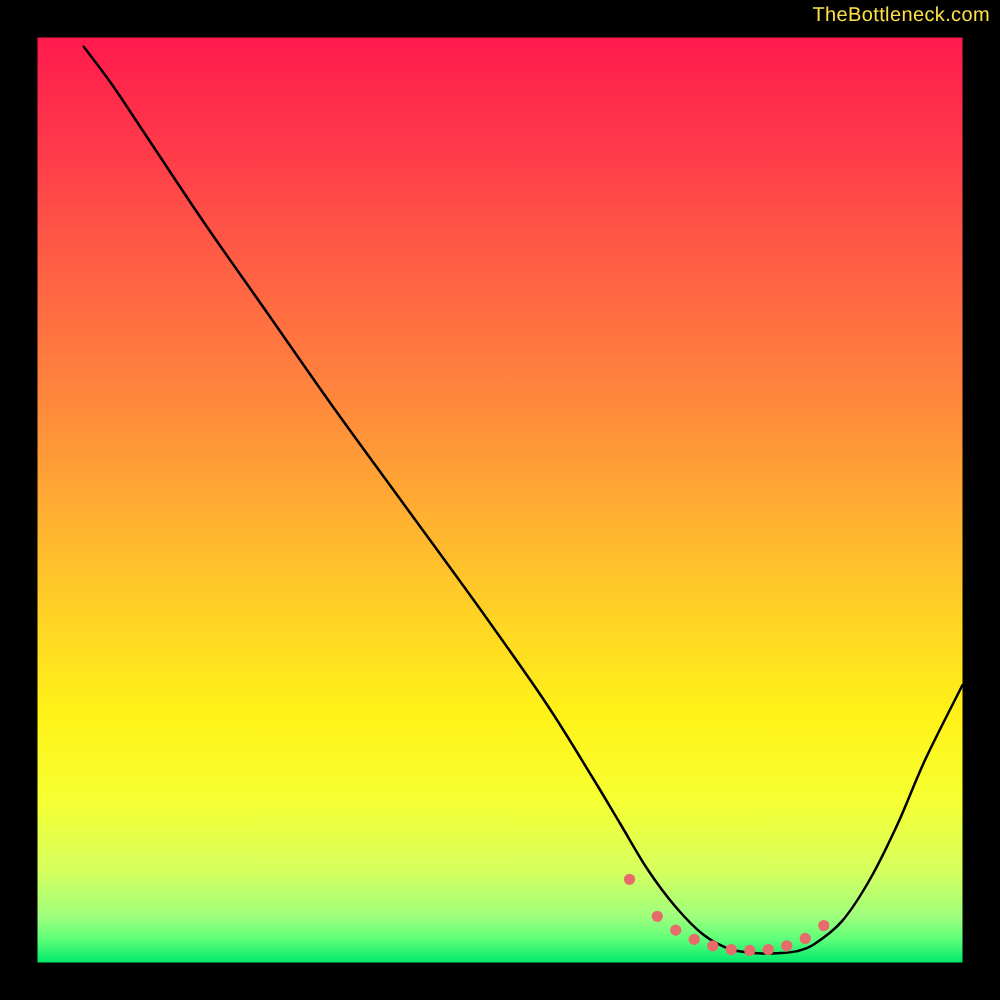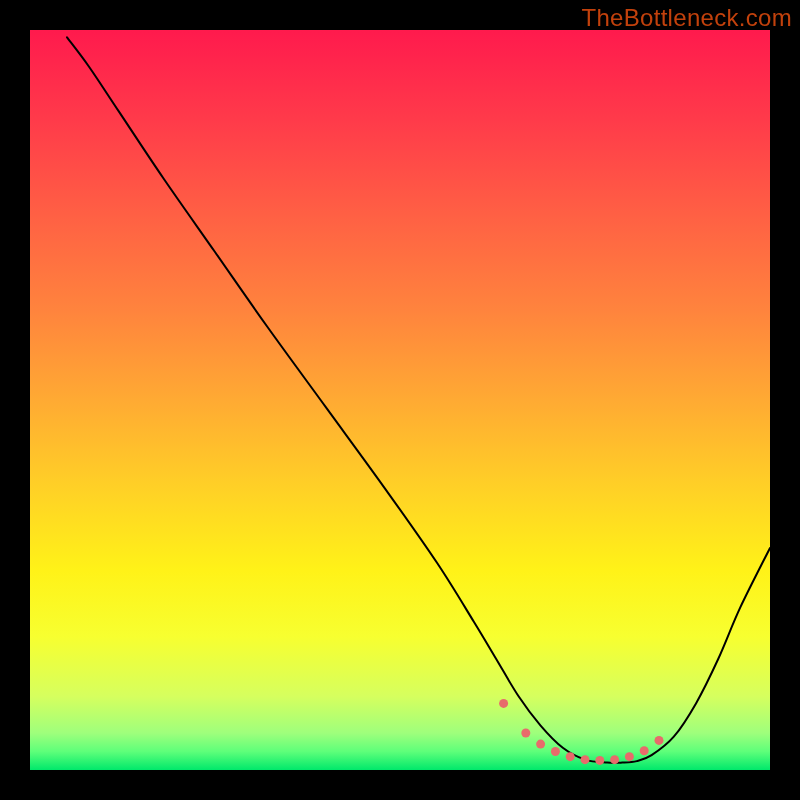--- a/index.html
+++ b/index.html
@@ -14,22 +14,22 @@
   .chart-container {
     position: relative;
     width: 800px;
     height: 800px;
     background: #000;
   }
   .watermark {
     position: absolute;
     top: 4px;
     right: 8px;
-    color: #c2410c;
-    font-size: 24px;
+    color: #fde047;
+    font-size: 16px;
     font-weight: 500;
     z-index: 10;
     letter-spacing: 0.3px;
   }
   svg {
     display: block;
   }
 </style>
 </head>
 <body>

